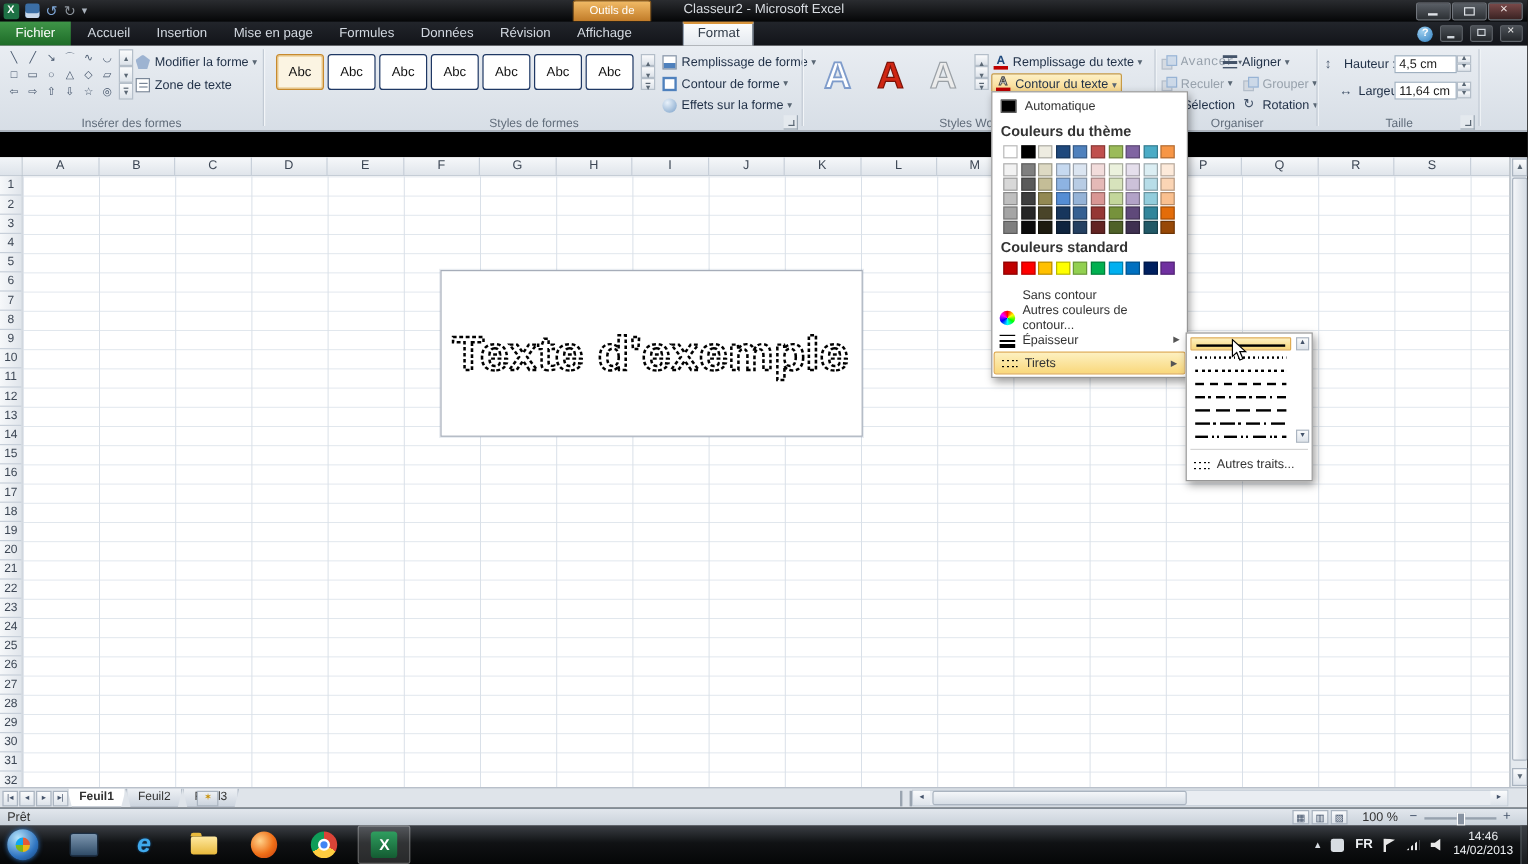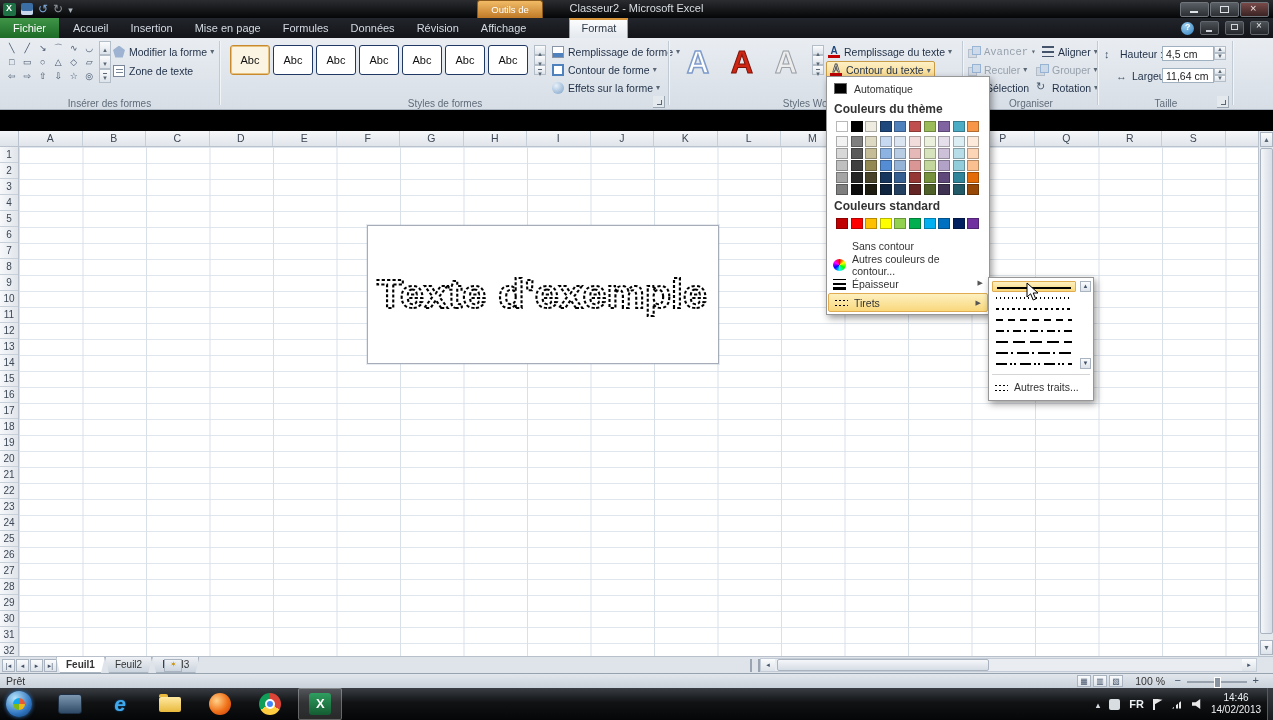--- a/index.html
+++ b/index.html
@@ -374,21 +374,21 @@
         <span class="lbl">Avancer</span>
       </div>
       <div class="rbtn dd dis" style="left:3px;top:23px;">
         <span class="ic ic-layers" style="opacity:.5"></span>
         <span class="lbl">Reculer</span>
       </div>
       <div class="rbtn" style="left:3px;top:41px;">
         <span class="ic ic-select"></span>
         <span class="lbl">Sélection</span>
       </div>
-      <div class="rbtn dd" style="left:77px;top:5px;">
+      <div class="rbtn dd" style="left:54px;top:5px;">
         <span class="ic ic-align"></span>
         <span class="lbl">Aligner</span>
       </div>
       <div class="rbtn dd dis" style="left:71px;top:23px;">
         <span class="ic ic-layers" style="opacity:.5"></span>
         <span class="lbl">Grouper</span>
       </div>
       <div class="rbtn dd" style="left:71px;top:41px;">
         <span class="ic ic-rotate"></span>
         <span class="lbl">Rotation</span>

